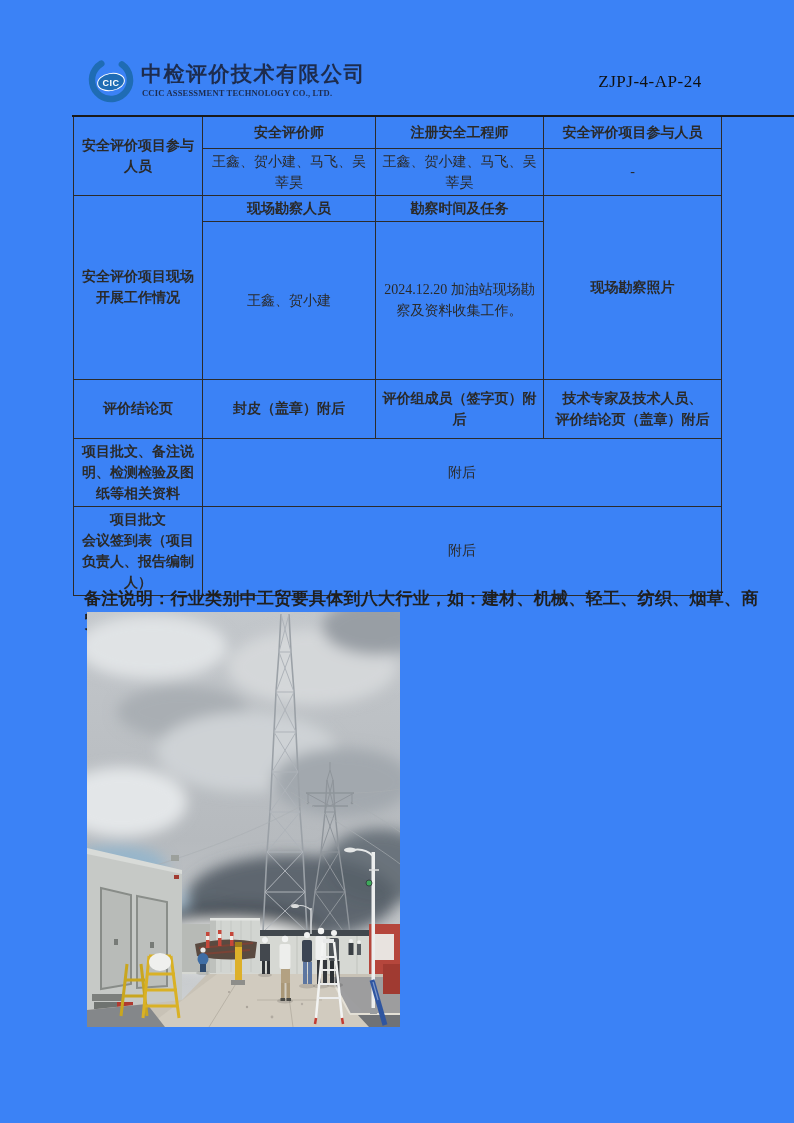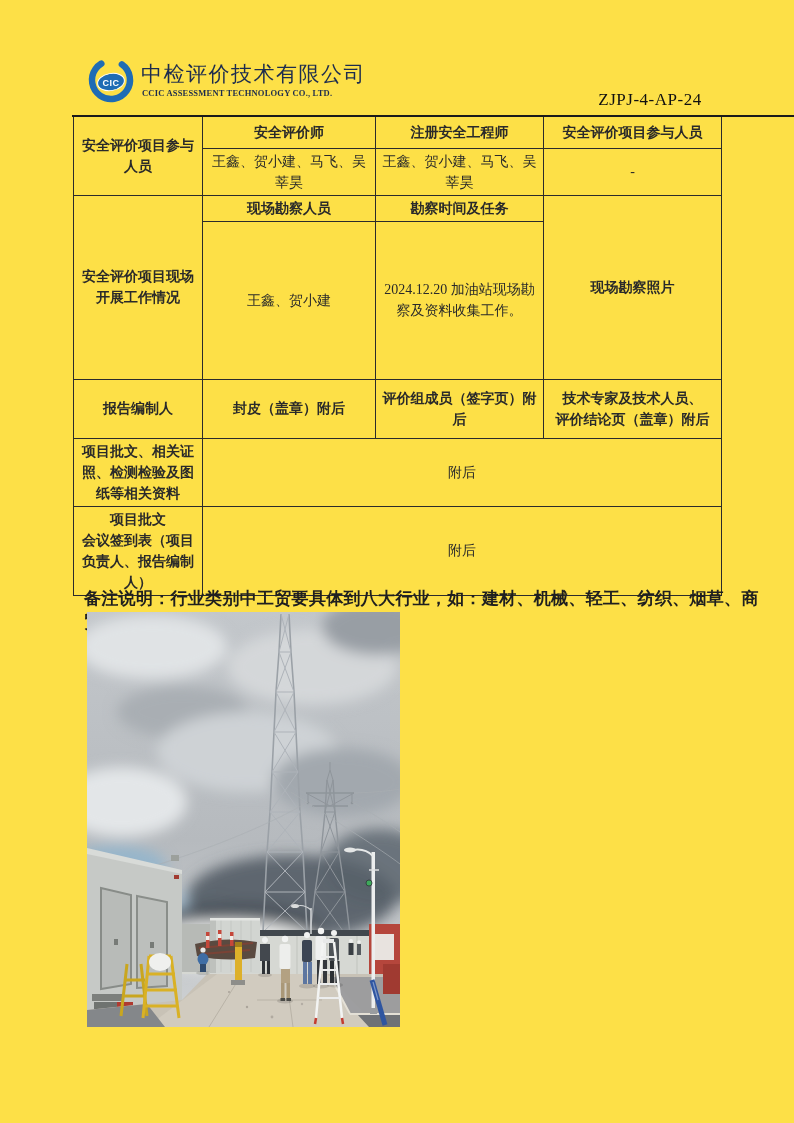--- a/index.html
+++ b/index.html
@@ -1,25 +1,25 @@
 <!DOCTYPE html>
 <html><head>
 <meta charset="utf-8">
 <style>
   html,body{margin:0;padding:0;background:#e8e8e8;}
   .doc{
-    position:relative;width:794px;height:1123px;background:#fde047;margin:0 auto;
+    position:relative;width:794px;height:1123px;background:#3b82f6;margin:0 auto;
     font-family:"Liberation Serif","DejaVu Serif",serif;color:#1c1c1c;overflow:hidden;
   }
   .sans{font-family:"Liberation Sans","DejaVu Sans",sans-serif;}
   
   .logo{position:absolute;left:87px;top:56px;width:48px;height:48px;}
-  .co-zh{position:absolute;left:141px;top:60px;font-size:21px;font-weight:400;color:#1d2c4e;letter-spacing:1.5px;}
+  .co-zh{position:absolute;left:141px;top:60px;font-size:21px;font-weight:700;color:#1d2c4e;letter-spacing:1.5px;}
   .co-en{position:absolute;left:142px;top:88px;font-size:8.5px;font-weight:700;color:#1d2c4e;letter-spacing:.2px;}
-  .doc-num{position:absolute;left:555px;top:90px;width:190px;text-align:center;font-size:17px;letter-spacing:.5px;color:#101010;}
+  .doc-num{position:absolute;left:555px;top:72px;width:190px;text-align:center;font-size:17px;letter-spacing:.5px;color:#101010;}
   .rule{position:absolute;left:72px;top:115px;width:722px;height:2px;background:#1a1a1a;}
   
   table.main{
     position:absolute;left:73px;top:117px;border-collapse:collapse;table-layout:fixed;width:648px;
   }
   table.main td{
     border:1px solid #2b2b2b;text-align:center;vertical-align:middle;
     font-size:14px;line-height:1.5;padding:2px 6px;color:#2a2a2a;word-break:break-all;
   }
   table.main tr.r1 td{border-top:0;}
@@ -69,27 +69,27 @@
       <td class="b" rowspan="2">安全评价项目现场开展工作情况</td>
       <td class="b">现场勘察人员</td>
       <td class="b">勘察时间及任务</td>
       <td class="b photo-cell" rowspan="2">现场勘察照片</td>
     </tr>
     <tr style="height:158px">
       <td>王鑫、贺小建</td>
       <td>2024.12.20 加油站现场勘察及资料收集工作。</td>
     </tr>
     <tr style="height:59px">
-      <td class="b">报告编制人</td>
+      <td class="b">评价结论页</td>
       <td class="b">封皮（盖章）附后</td>
       <td class="b left">评价组成员（签字页）附后</td>
       <td class="b"><span>技术专家及技术人员、</span><br><span>评价结论页（盖章）附后</span></td>
     </tr>
     <tr style="height:61px">
-      <td class="b">项目批文、相关证照、检测检验及图纸等相关资料</td>
+      <td class="b">项目批文、备注说明、检测检验及图纸等相关资料</td>
       <td colspan="3">附后</td>
     </tr>
     <tr style="height:85px">
       <td class="b"><span>项目批文</span><br><span>会议签到表（项目负责人、报告编制人）</span></td>
       <td colspan="3">附后</td>
     </tr>
   </tbody>
     </table>
 
   <div class="remark">备注说明：行业类别中工贸要具体到八大行业，如：建材、机械、轻工、纺织、烟草、商贸</div>

